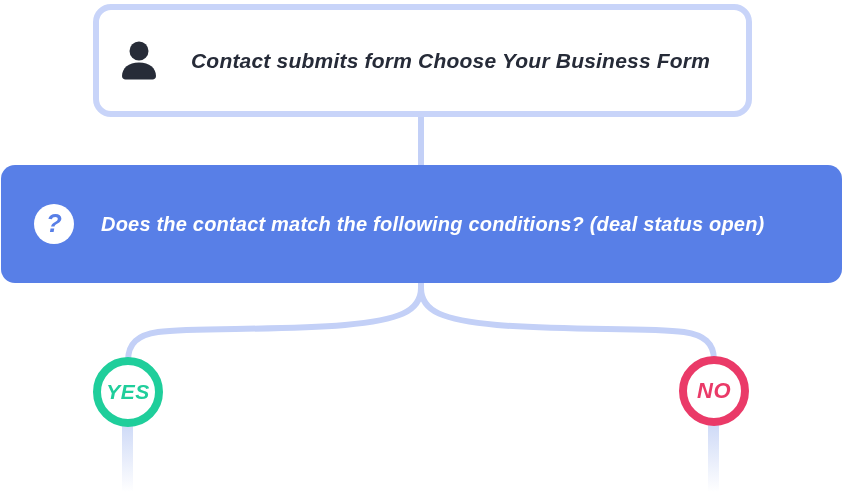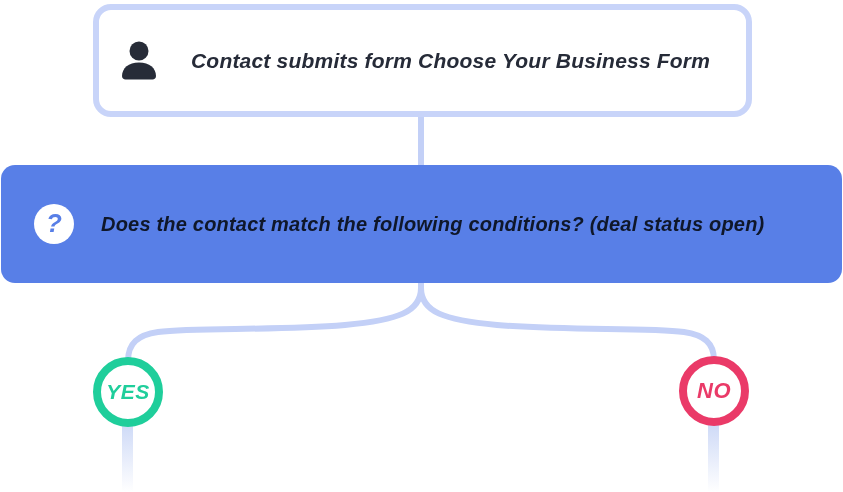--- a/index.html
+++ b/index.html
@@ -38,21 +38,21 @@
   }
   .condition-node .q-circle{
     width:40px;height:40px;border-radius:50%;background:#ffffff;
     margin-left:33px;flex:0 0 auto;
     display:flex;align-items:center;justify-content:center;
     font-size:26px;font-weight:bold;color:#587fe7;line-height:1;
     padding-bottom:2px;box-sizing:border-box;
   }
   .condition-node .label{
     margin-left:27px;
-    font-size:20px;font-weight:bold;color:#0f172a;letter-spacing:.2px;
+    font-size:20px;font-weight:bold;color:#ffffff;letter-spacing:.2px;
     white-space:nowrap;
   }
 
   
   .branch-circle{
     position:absolute;width:70px;height:70px;border-radius:50%;
     box-sizing:border-box;background:#ffffff;
     display:flex;align-items:center;justify-content:center;
     font-weight:800;z-index:3;
   }

